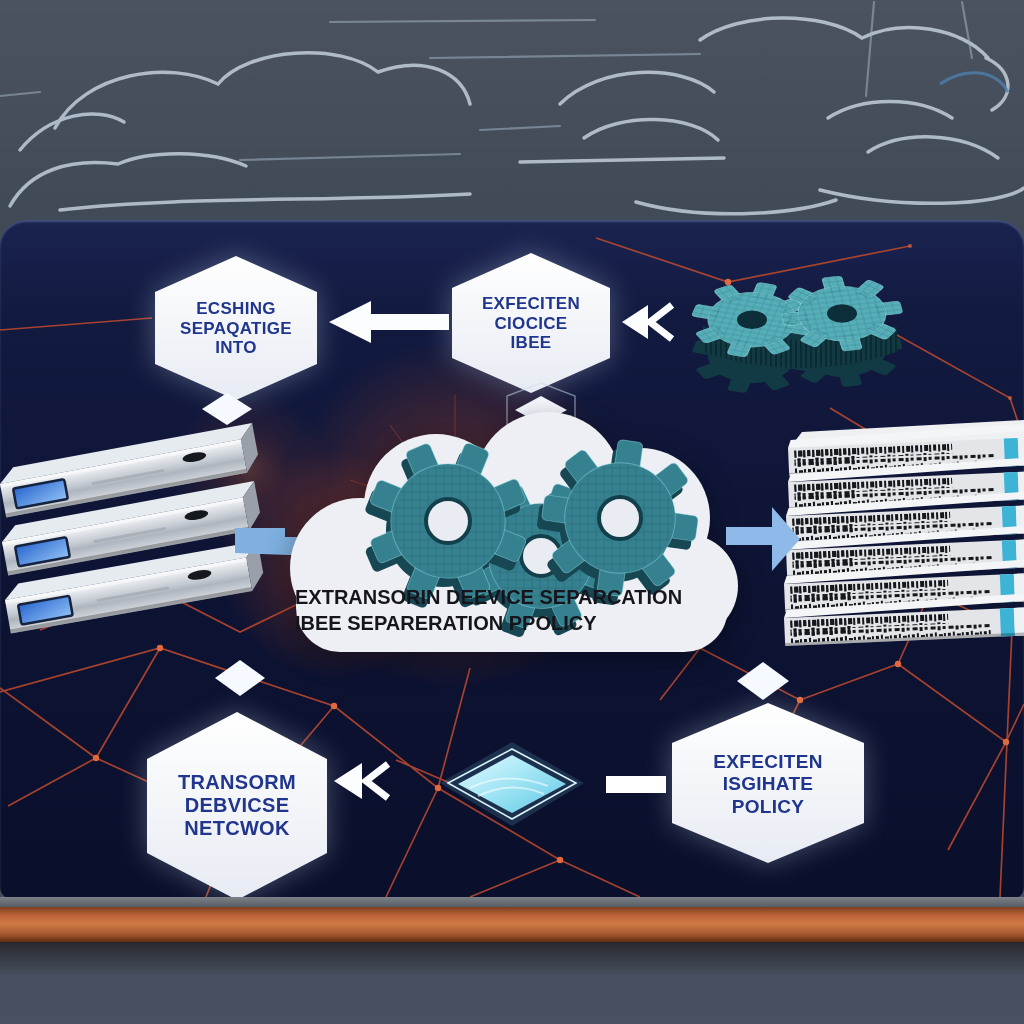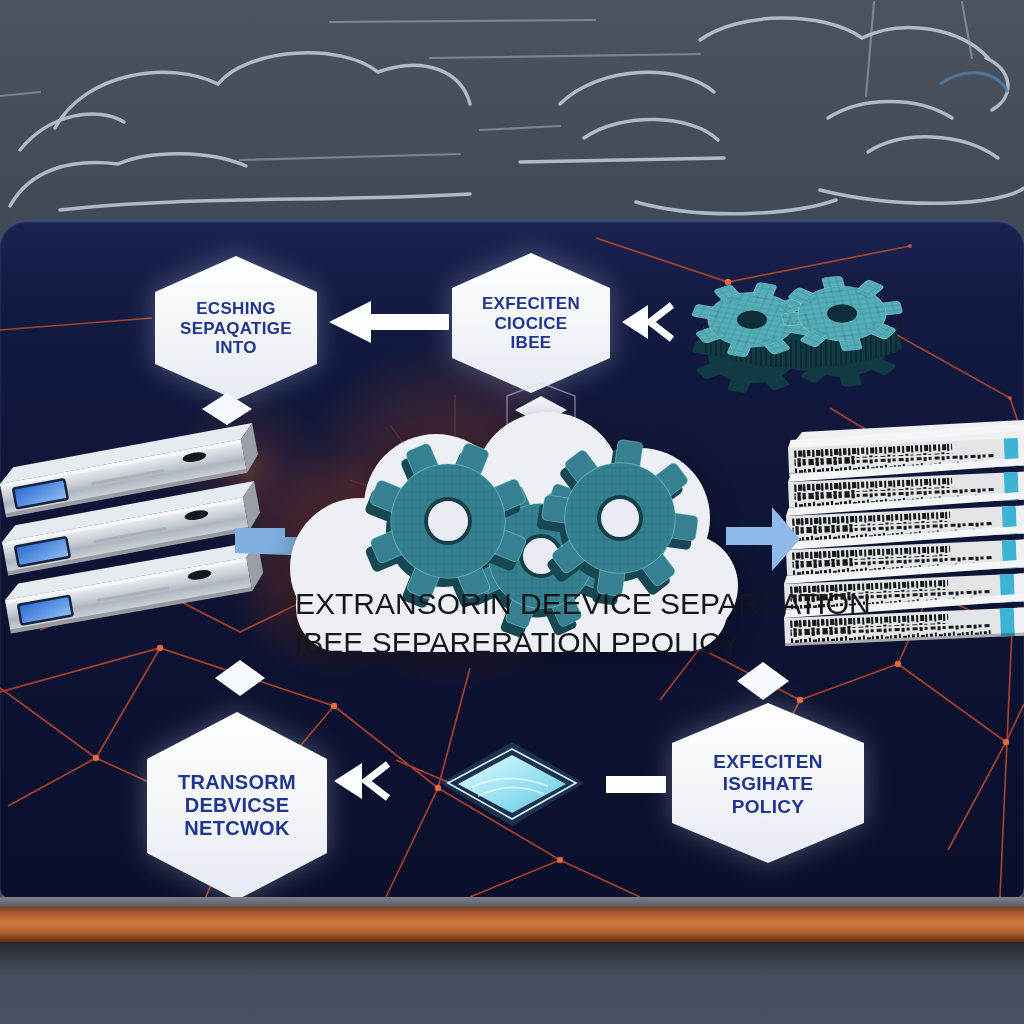--- a/index.html
+++ b/index.html
@@ -24,21 +24,21 @@
     background:linear-gradient(180deg,#7e3f1f,#bc6438 25%,#cf7a45 48%,#a4572e 78%,#5f2d12)}
   .edge-shadow{position:absolute;top:942px;left:0;width:1024px;height:34px;z-index:1;
     background:linear-gradient(180deg,rgba(15,10,8,.55),rgba(15,10,8,0))}
   .hex-label{position:absolute;z-index:3;text-align:center;font-weight:bold;color:#20368e}
   .hex-label span{display:block;white-space:nowrap}
   #hl-tl{left:136px;top:299px;width:200px;font-size:17px;line-height:1.15;letter-spacing:.3px}
   #hl-tr{left:431px;top:294px;width:200px;font-size:17px;line-height:1.15;letter-spacing:.3px}
   #hl-bl{left:132px;top:771px;width:210px;font-size:20px;line-height:1.15;letter-spacing:.3px}
   #hl-br{left:663px;top:751px;width:210px;font-size:19px;line-height:1.18;letter-spacing:.3px}
   .cloud-label{position:absolute;z-index:3;left:295px;top:584px;width:430px;text-align:left;
-    font-weight:normal;color:#15151b;font-size:30px;line-height:1.3}
+    font-weight:bold;color:#15151b;font-size:20px;line-height:1.3}
   .cloud-label span{display:block;white-space:nowrap}
 </style>
 </head>
 <body>
 
 <div class="scene">
 
   <svg id="sketch" width="1024" height="220" viewBox="0 0 1024 220">
     <g fill="none" stroke="#c9d6e2" stroke-width="3.5" stroke-linecap="round" opacity=".8">
       <path d="M55,128 C85,72 170,60 218,84 C248,48 340,42 378,72 C425,55 462,72 470,104"></path>

